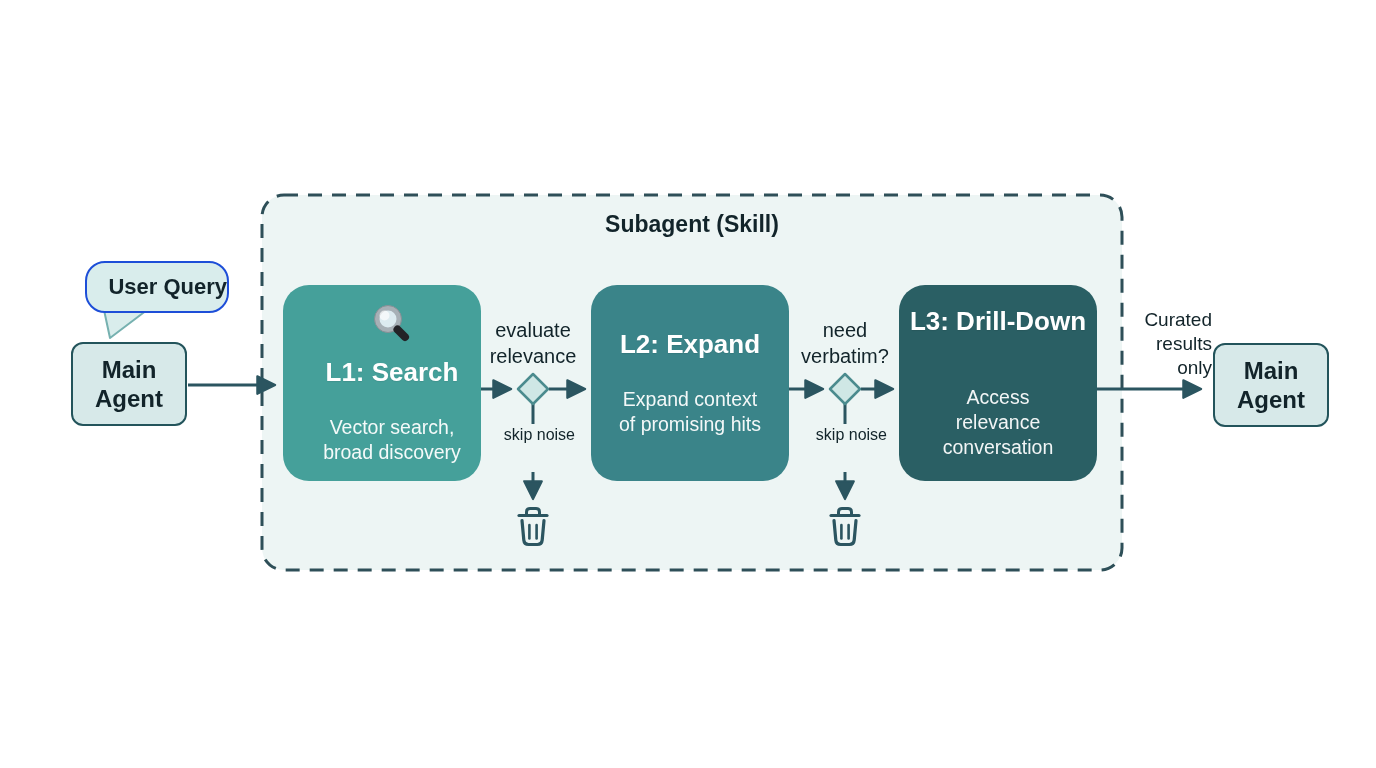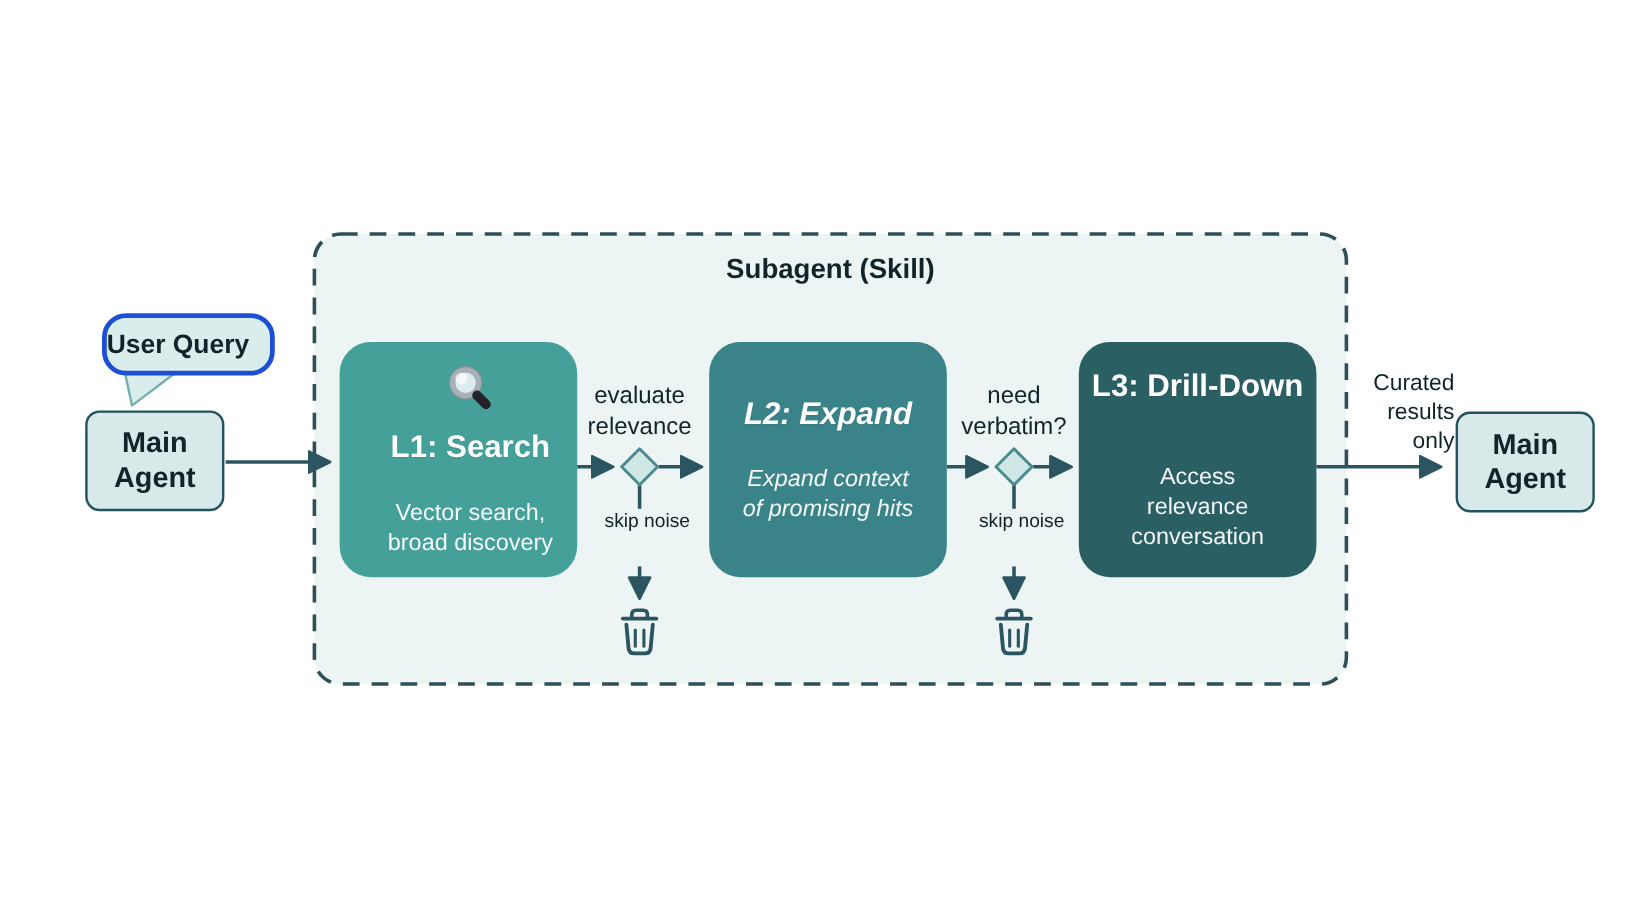--- a/index.html
+++ b/index.html
@@ -16,23 +16,23 @@
   .overlay {
     position: absolute;
     left: 0; top: 0;
     width: 1376px; height: 768px;
     pointer-events: none;
   }
   .abs { position: absolute; }
   .bubble {
     left: 85px; top: 261px; width: 144px; height: 52px;
     background: #d9edec;
-    border: 4px solid #1d4ed8;
+    border: 2px solid #1d4ed8;
     border-radius: 20px;
-    display: flex; align-items: center; justify-content: flex-start;
+    display: flex; align-items: center; justify-content: flex-end;
     font-size: 22px; font-weight: 600;
   }
   .agent-box {
     width: 116px; height: 84px;
     background: #d7e9e9;
     border: 2.5px solid #23545b;
     border-radius: 12px;
     display: flex; align-items: center; justify-content: flex-start;
     text-align: center;
     font-size: 24px; font-weight: 600; line-height: 1.22;
@@ -153,21 +153,21 @@
         <circle cx="19" cy="16" r="11" fill="#dcebf0" stroke="#a7b0b6" stroke-width="5"></circle>
         <circle cx="19" cy="16" r="13.5" fill="none" stroke="#878f95" stroke-width="1"></circle>
         <circle cx="15.5" cy="12.5" r="5" fill="rgba(255,255,255,0.65)"></circle>
         <line x1="28.5" y1="26.5" x2="36" y2="34" stroke="#232327" stroke-width="8" stroke-linecap="round"></line>
       </svg>
     </span>
     <span class="stage-title">L1: Search</span>
     <span class="stage-subtitle">Vector search, broad discovery</span>
   </div>
 
-  <div class="abs stage stage-2" style="background: rgb(58, 132, 137); font-style: italic;">
+  <div class="abs stage stage-2" style="background: rgb(58, 132, 137);">
     <span class="stage-title">L2: Expand</span>
     <span class="stage-subtitle">Expand context of promising hits</span>
   </div>
 
   <div class="abs stage stage-3" style="background: rgb(42, 95, 100); gap: 28px;">
     <span class="stage-title">L3: Drill-Down</span>
     <span class="stage-subtitle">Access relevance conversation</span>
   </div>
 
   <div class="abs decision-label decision-2">need verbatim?</div>

